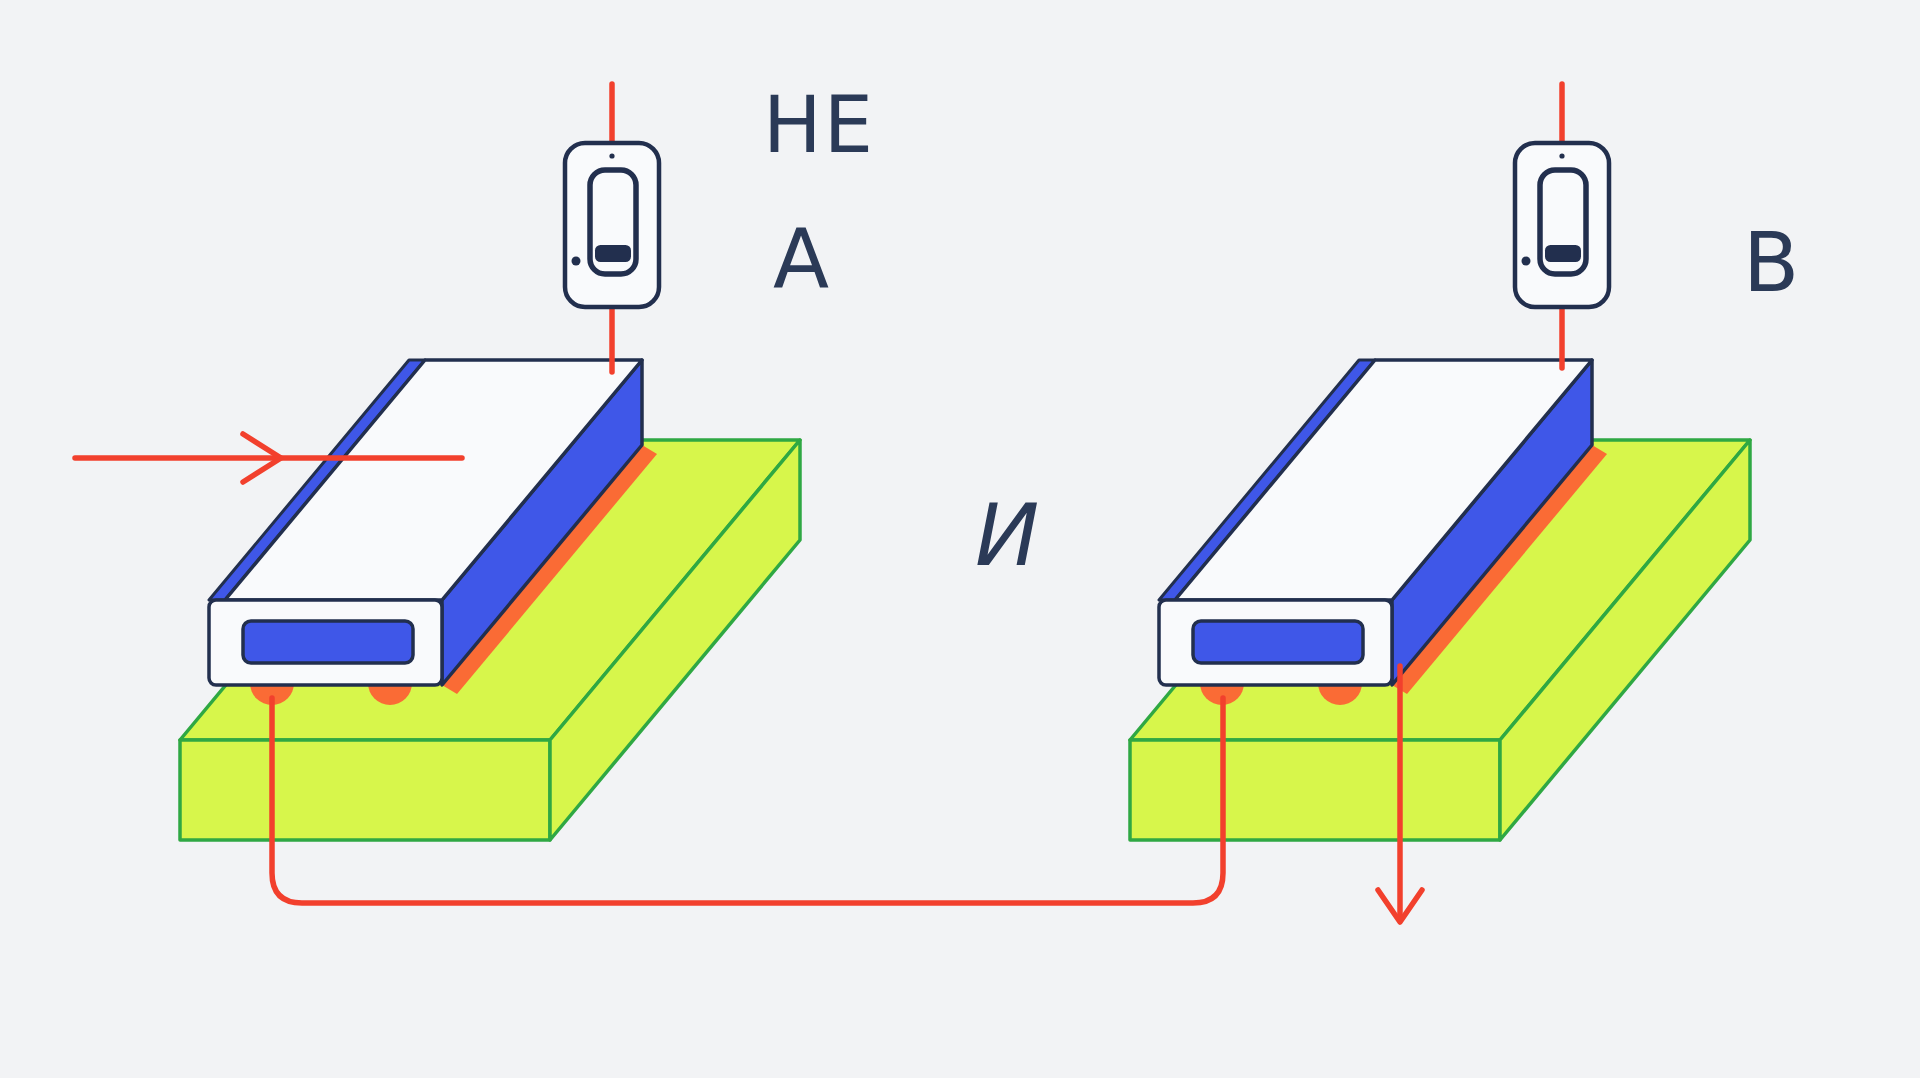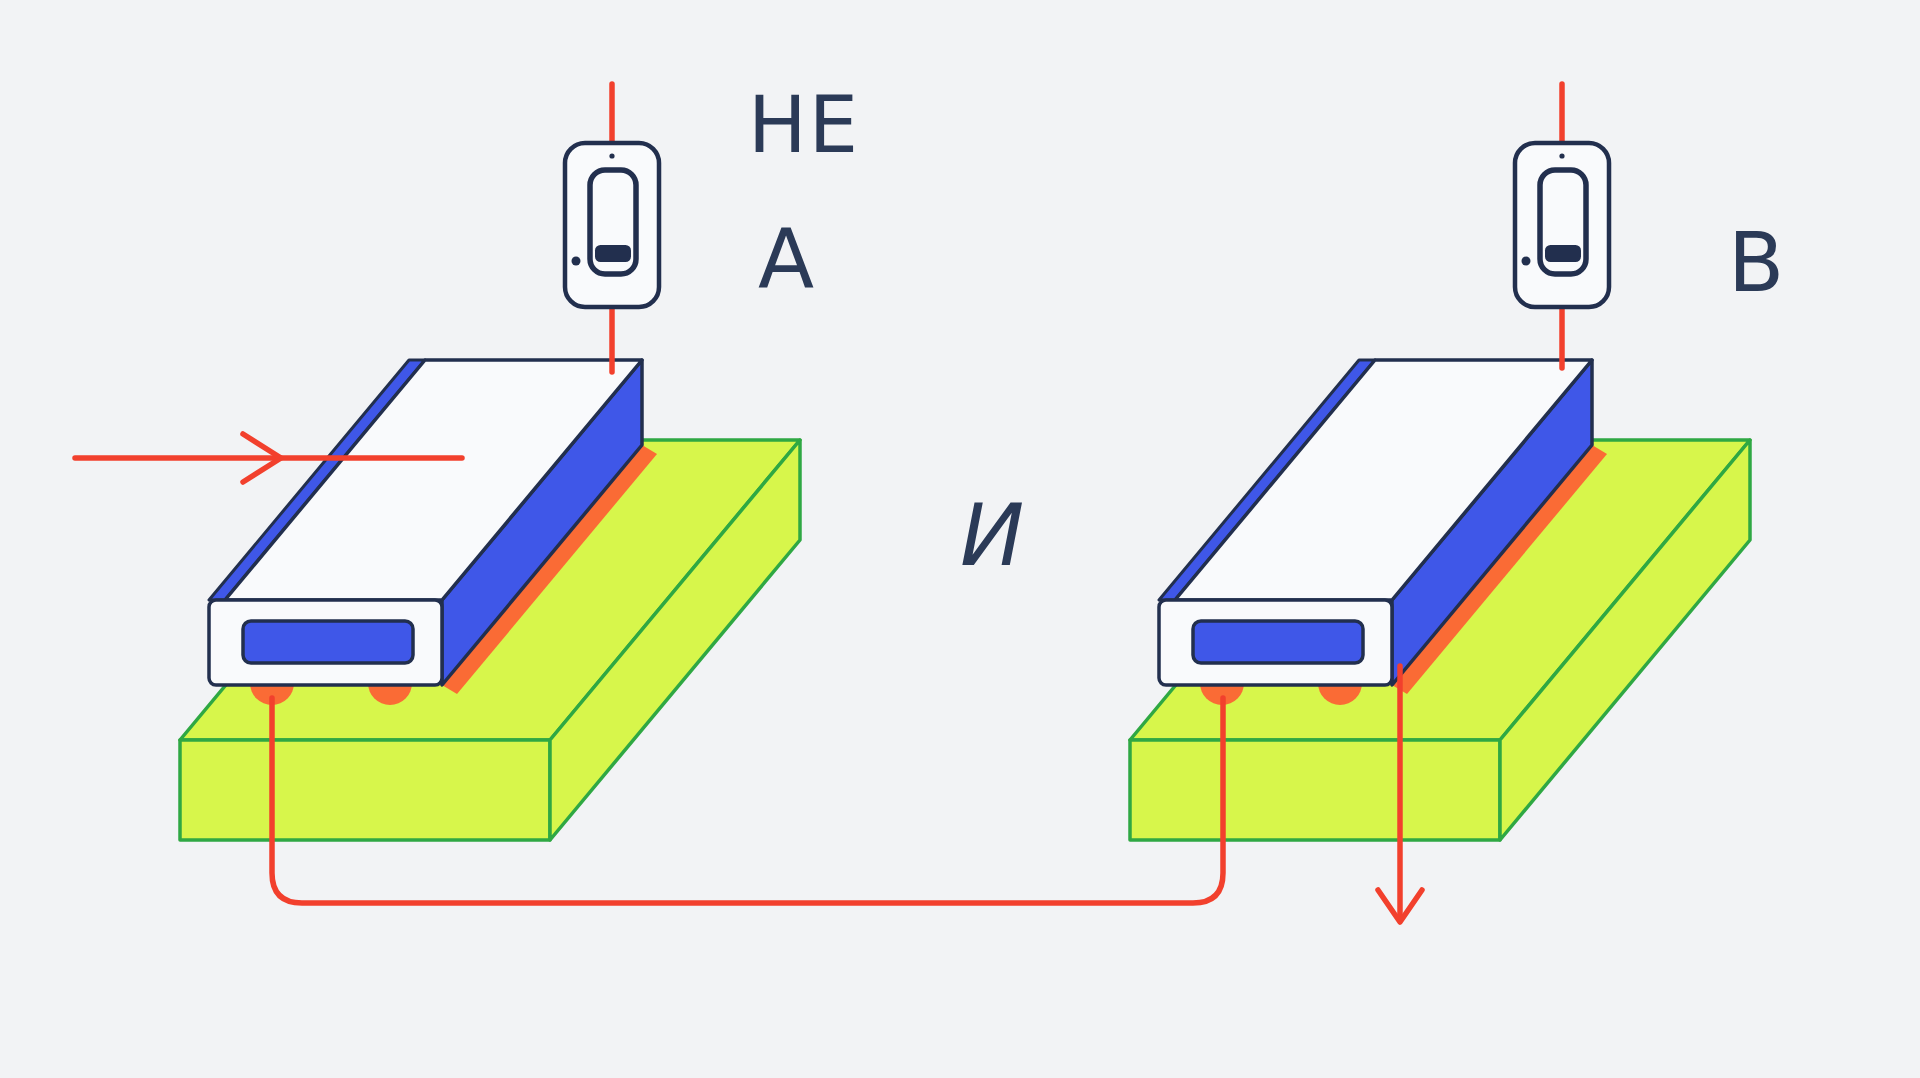--- a/index.html
+++ b/index.html
@@ -36,20 +36,21 @@
     cursor: pointer;
   }
   #switch-a { left: 562px; top: 140px; }
   #switch-b { left: 1512px; top: 140px; }
   .label {
     position: absolute;
     color: var(--text, #2b3a57);
     line-height: 1;
     white-space: nowrap;
     user-select: none;
+    margin-left: 15px;
   }
   .label-not { left: 748px; top: 86px;  font-size: 78px; letter-spacing: 2px; }
   .label-a   { left: 758px; top: 218px; font-size: 82px; }
   .label-b   { left: 1728px; top: 222px; font-size: 82px; }
   .label-and { left: 960px; top: 492px; font-size: 86px; font-style: italic; }
 </style>
 </head>
 <body>
 
 <div class="stage">

